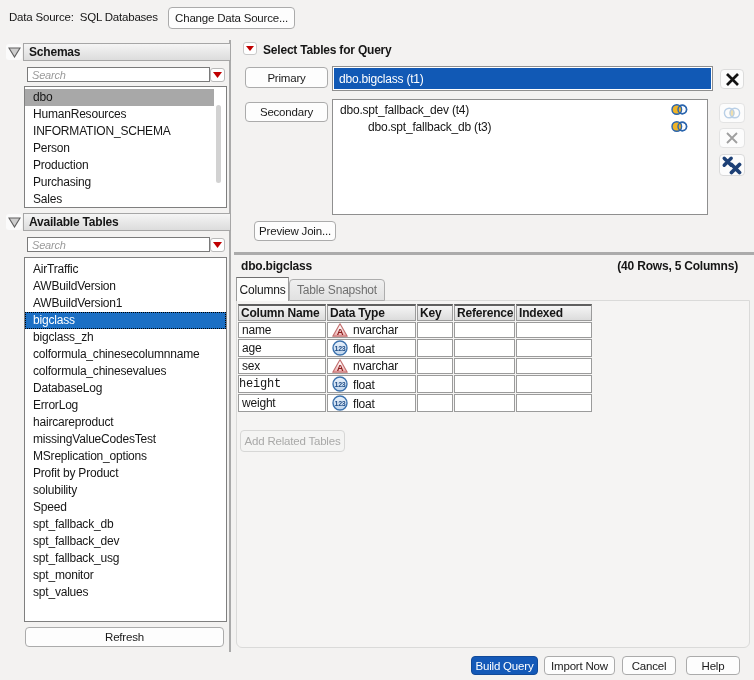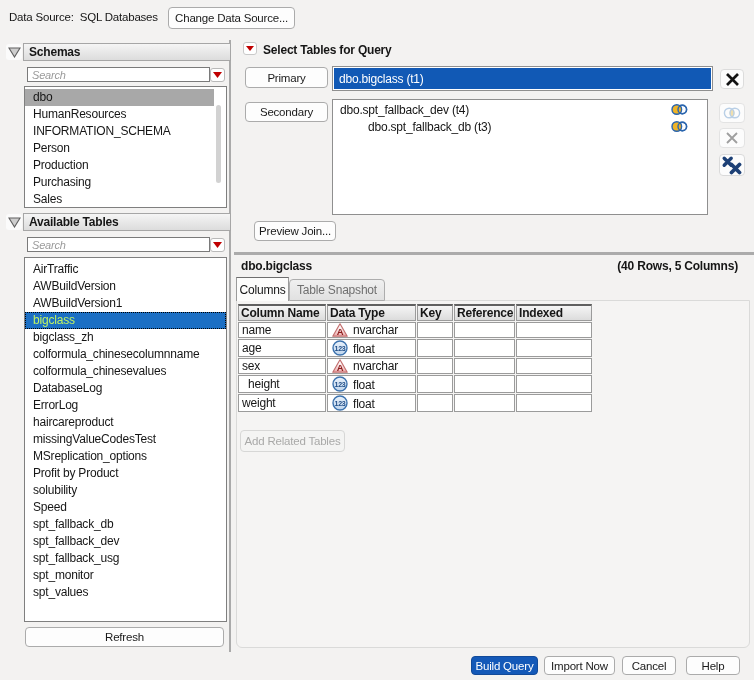--- a/index.html
+++ b/index.html
@@ -60,21 +60,21 @@
 <div class="combo" style="left:210px; top:238px;">
   <svg width="9" height="6" viewBox="0 0 9 6">
       <path d="M0,0 H9 L4.5,6 Z" fill="#c00000"></path>
     </svg>
 </div>
 <div class="list" style="left:24px; top:257px; width:203px; height:365px;">
   <div style="padding-top:3px;">
     <div class="li">AirTraffic</div>
     <div class="li">AWBuildVersion</div>
     <div class="li">AWBuildVersion1</div>
-    <div class="li" style="background:#1b6fc4; color:#bef264; outline:1px dotted #000; outline-offset:-1px;">bigclass</div>
+    <div class="li" style="background:#1b6fc4; color:#ffffff; outline:1px dotted #000; outline-offset:-1px;">bigclass</div>
     <div class="li">bigclass_zh</div>
     <div class="li">colformula_chinesecolumnname</div>
     <div class="li">colformula_chinesevalues</div>
     <div class="li">DatabaseLog</div>
     <div class="li">ErrorLog</div>
     <div class="li">haircareproduct</div>
     <div class="li">missingValueCodesTest</div>
     <div class="li">MSreplication_options</div>
     <div class="li">Profit by Product</div>
     <div class="li">solubility</div>
@@ -204,21 +204,21 @@
               </linearGradient>
             </defs>
             <path d="M8,0.8 L15.2,13.2 L0.8,13.2 Z" fill="url(#tg)" stroke="#c47070" stroke-width="1.2" stroke-linejoin="round"></path>
             <text x="8" y="12" font-size="9.5" font-weight="bold" fill="#8b1b1b" text-anchor="middle" font-family="Liberation Sans,sans-serif">A</text>
           </svg>nvarchar</td>
     <td style="border:1px solid #9b9b9b; background:#fff;"></td>
     <td style="border:1px solid #9b9b9b; background:#fff;"></td>
     <td style="border:1px solid #9b9b9b; background:#fff;"></td>
   </tr>
   <tr>
-    <td style="border:1px solid #9b9b9b; background:#fff; padding-left:9px; height:16px;">height</td>
+    <td style="border:1px solid #9b9b9b; background:#fff; padding-left:0; height:16px;font-family:Liberation Mono, monospace;">height</td>
     <td style="border:1px solid #9b9b9b; background:#fff; padding-left:4px;"><svg style="vertical-align:-3px; margin-right:5px;" width="16" height="16" viewBox="0 0 16 16">
             <defs>
               <linearGradient id="ng" x1="0" y1="0" x2="0" y2="1">
                 <stop offset="0" stop-color="#eaf2fb"></stop>
                 <stop offset="1" stop-color="#bed4ec"></stop>
               </linearGradient>
             </defs>
             <circle cx="8" cy="8" r="7" fill="url(#ng)" stroke="#3c72ae" stroke-width="1.4"></circle>
             <text x="8" y="11" font-size="7" font-weight="bold" fill="#214e87" text-anchor="middle" font-family="Liberation Sans,sans-serif">123</text>
           </svg>float</td>

